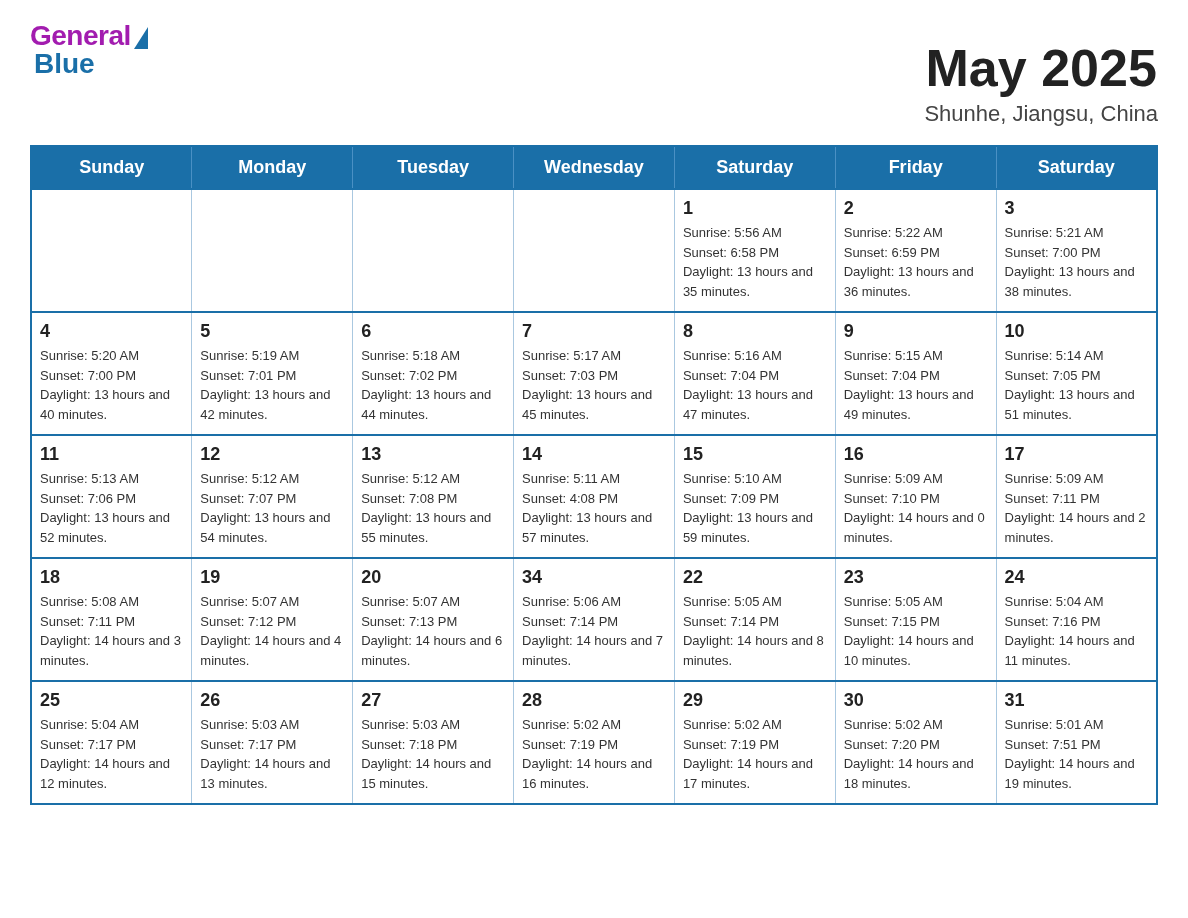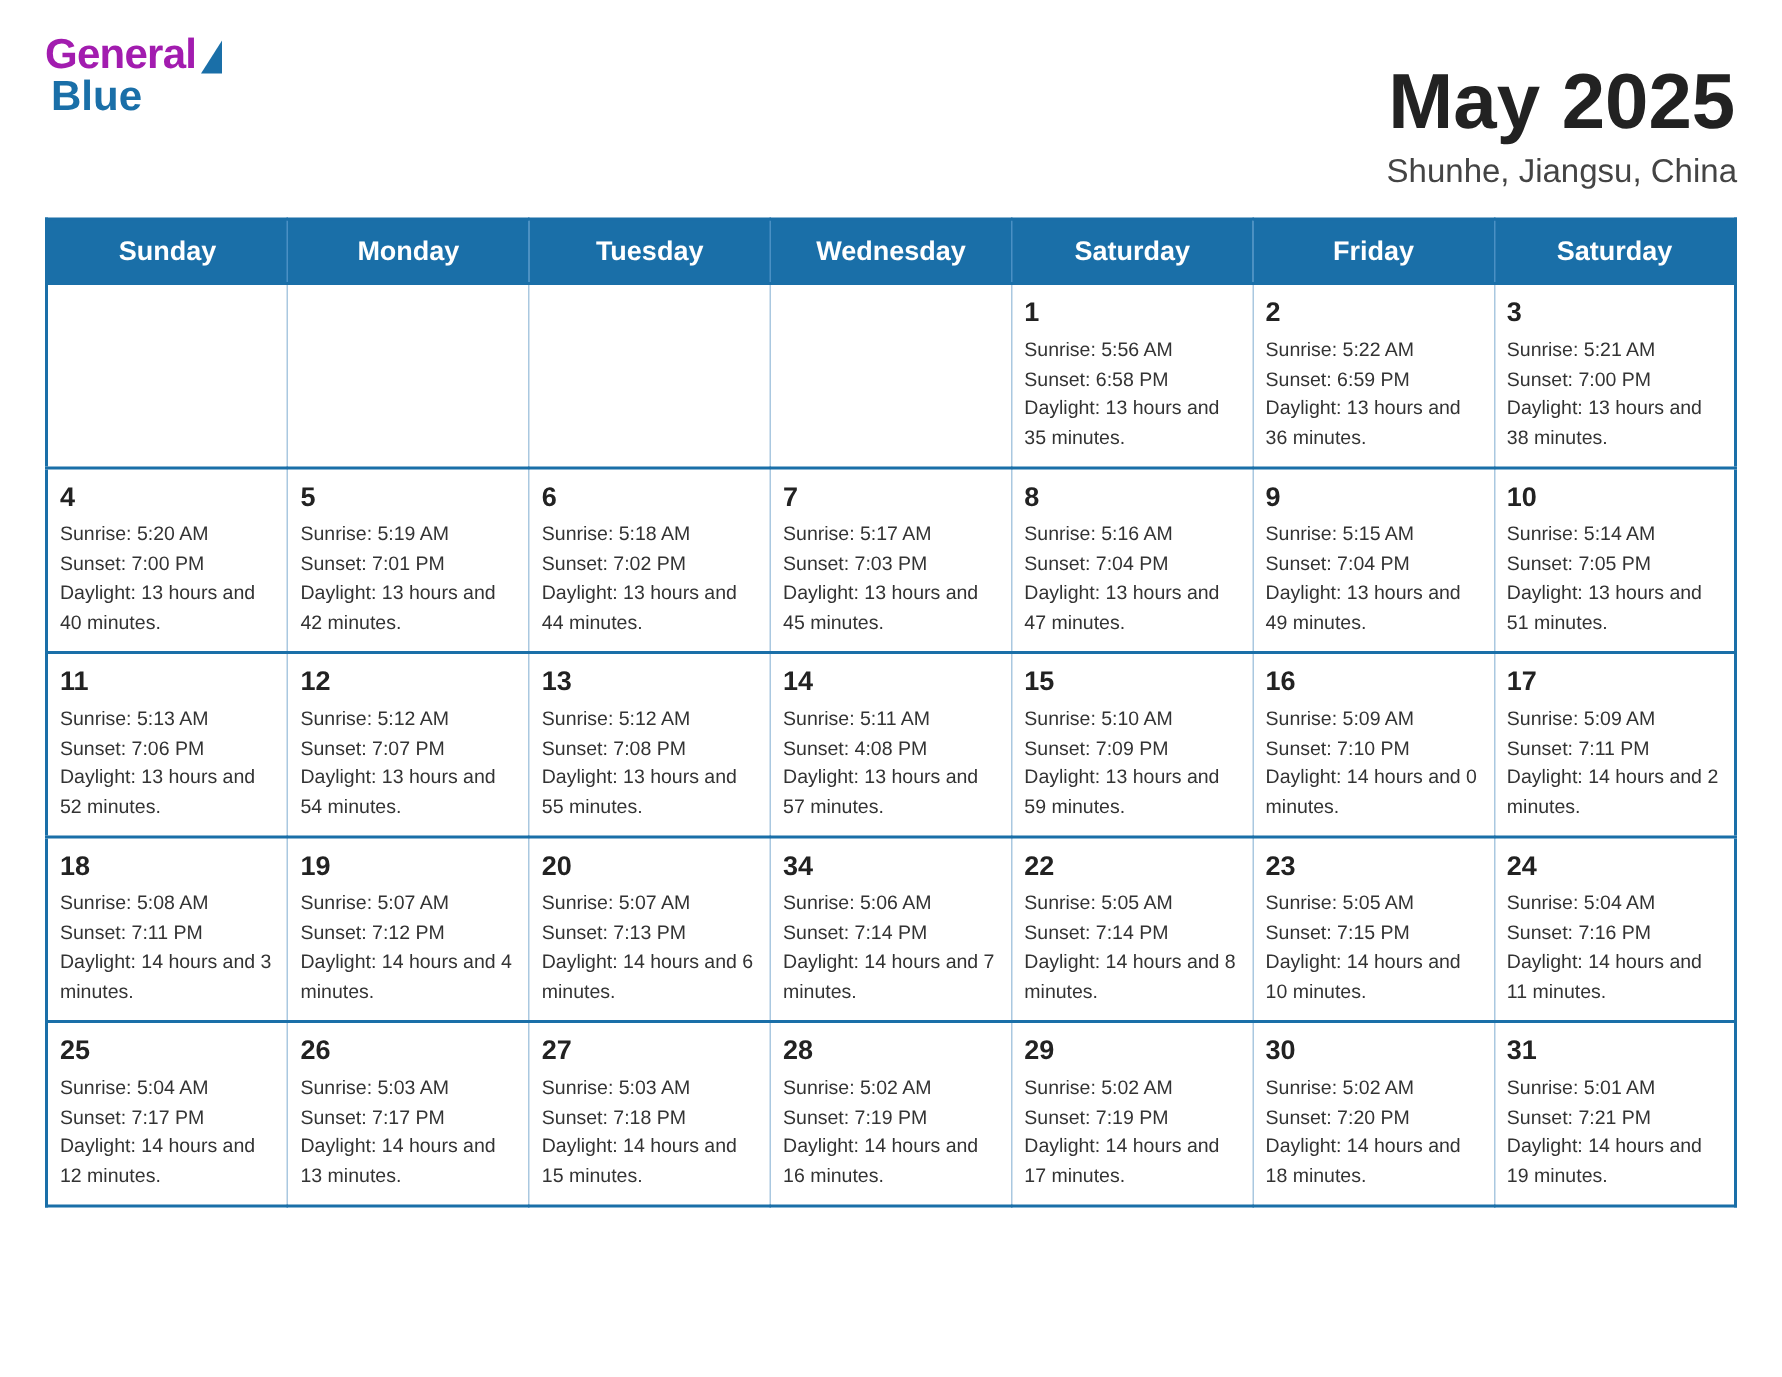--- a/index.html
+++ b/index.html
@@ -358,19 +358,19 @@
         <td>
           <span class="day-number">30</span>
           <div class="day-info">Sunrise: 5:02 AM
 Sunset: 7:20 PM
 Daylight: 14 hours
 and 18 minutes.</div>
         </td>
         <td>
           <span class="day-number">31</span>
           <div class="day-info">Sunrise: 5:01 AM
-Sunset: 7:21 PM
+Sunset: 7:51 PM
 Daylight: 14 hours
 and 19 minutes.</div>
         </td>
       </tr>
     </tbody>
 </table>
 
 </body></html>

